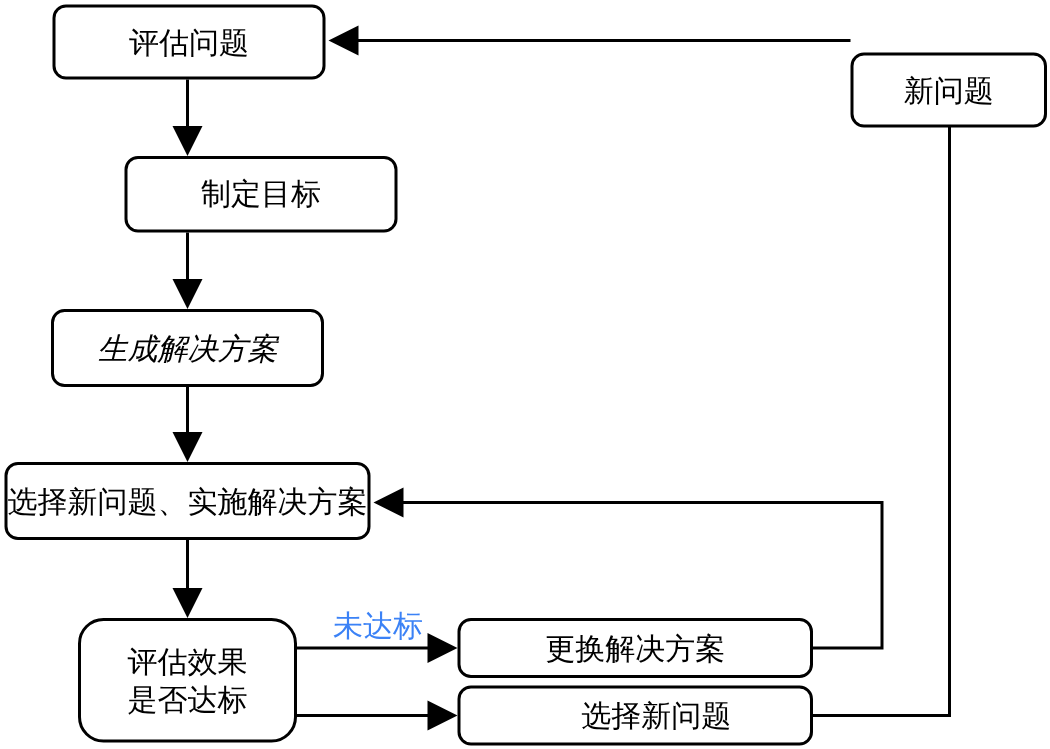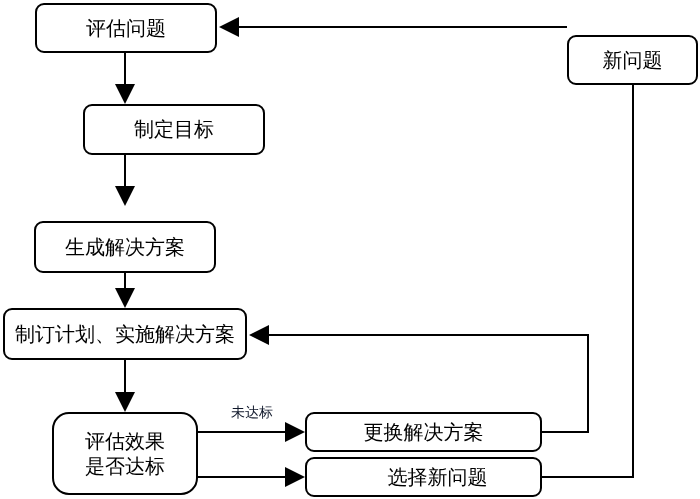--- a/index.html
+++ b/index.html
@@ -33,29 +33,29 @@
     justify-content: center;
     text-align: center;
     font-size: 20px;
     color: #000000;
     white-space: pre-line;
     line-height: 1.22;
   }
   .node-evaluate-problem   { left: 35px;  top: 3px;   width: 182px; height: 50px; }
   .node-new-problem        { left: 567px; top: 3px;   width: 131px; height: 50px; margin-top: 32px; }
   .node-set-goal           { left: 35px;  top: 104px; width: 182px; height: 51px; margin-left: 48px; }
-  .node-generate-solution  { left: 34px;  top: 221px; width: 182px; height: 52px; }
+  .node-generate-solution  { left: 34px;  top: 206px; width: 182px; height: 52px; font-style: italic; }
   .node-plan-implement     { left: 3px;   top: 308px; width: 244px; height: 52px; }
   .node-evaluate-effect    { left: 52px;  top: 412px; width: 146px; height: 83px; border-radius: 17px; }
   .node-change-solution    { left: 305px; top: 412px; width: 237px; height: 40px; }
   .node-select-new-problem { left: 305px; top: 457px; width: 237px; height: 40px; padding-left: 28px; }
   .edge-label {
     position: absolute;
-    font-size: 14px;
-    color: #0f172a;
+    font-size: 20px;
+    color: #3b82f6;
     text-align: center;
   }
   .edge-label-not-met { left: 214px; top: 404px; width: 76px; }
   .edge-label-met     { left: 214px; top: 450px; width: 76px; }
 </style>
 </head>
 <body>
 
 <div class="canvas">
 
@@ -108,21 +108,21 @@
   </svg>
 
   <div class="node node-evaluate-problem">评估问题</div>
 
   <div class="node node-new-problem">新问题</div>
 
   <div class="node node-set-goal">制定目标</div>
 
   <div class="node node-generate-solution">生成解决方案</div>
 
-  <div class="node node-plan-implement">制订计划、实施解决方案</div>
+  <div class="node node-plan-implement">选择新问题、实施解决方案</div>
 
   <div class="node node-evaluate-effect">评估效果
 是否达标</div>
 
   <div class="node node-change-solution">更换解决方案</div>
 
   <div class="node node-select-new-problem">选择新问题</div>
 
   <div class="edge-label edge-label-not-met">未达标</div>
 

